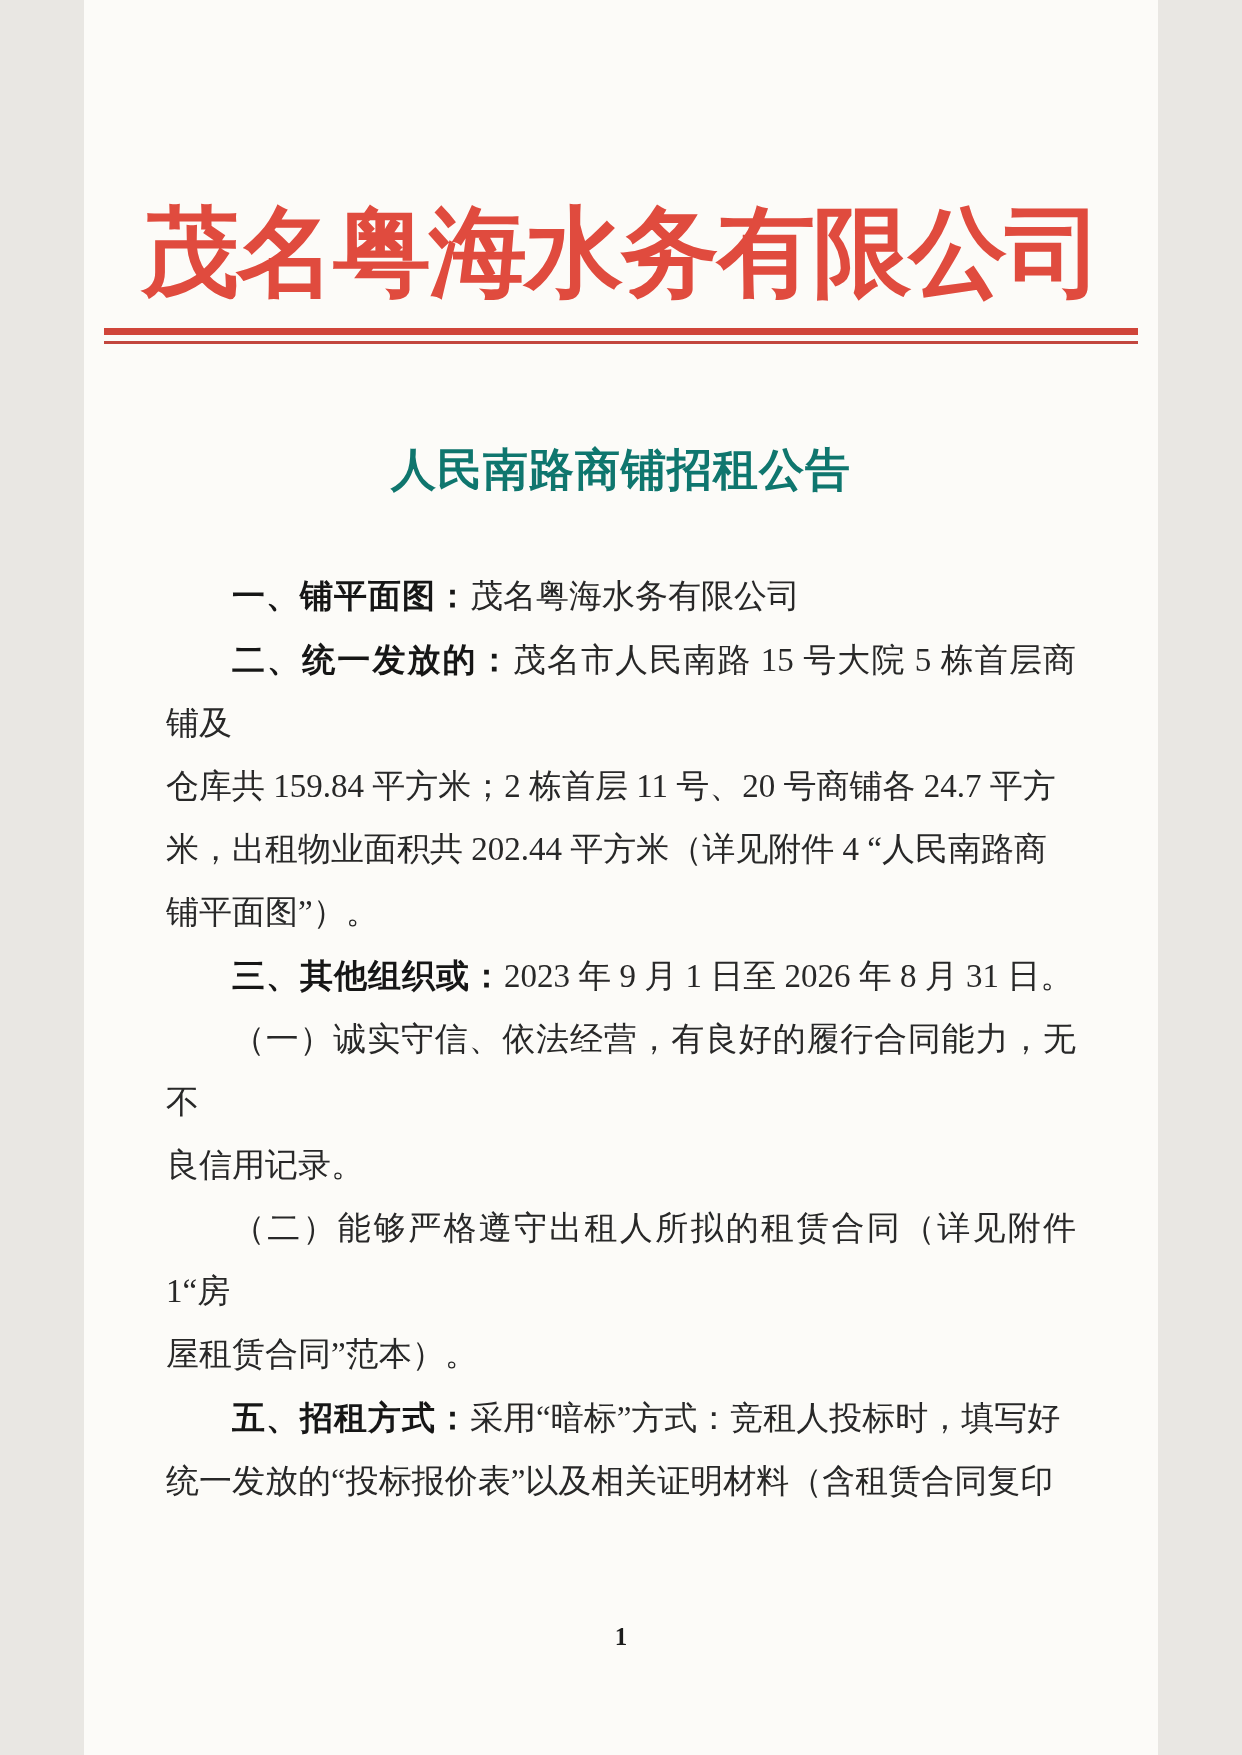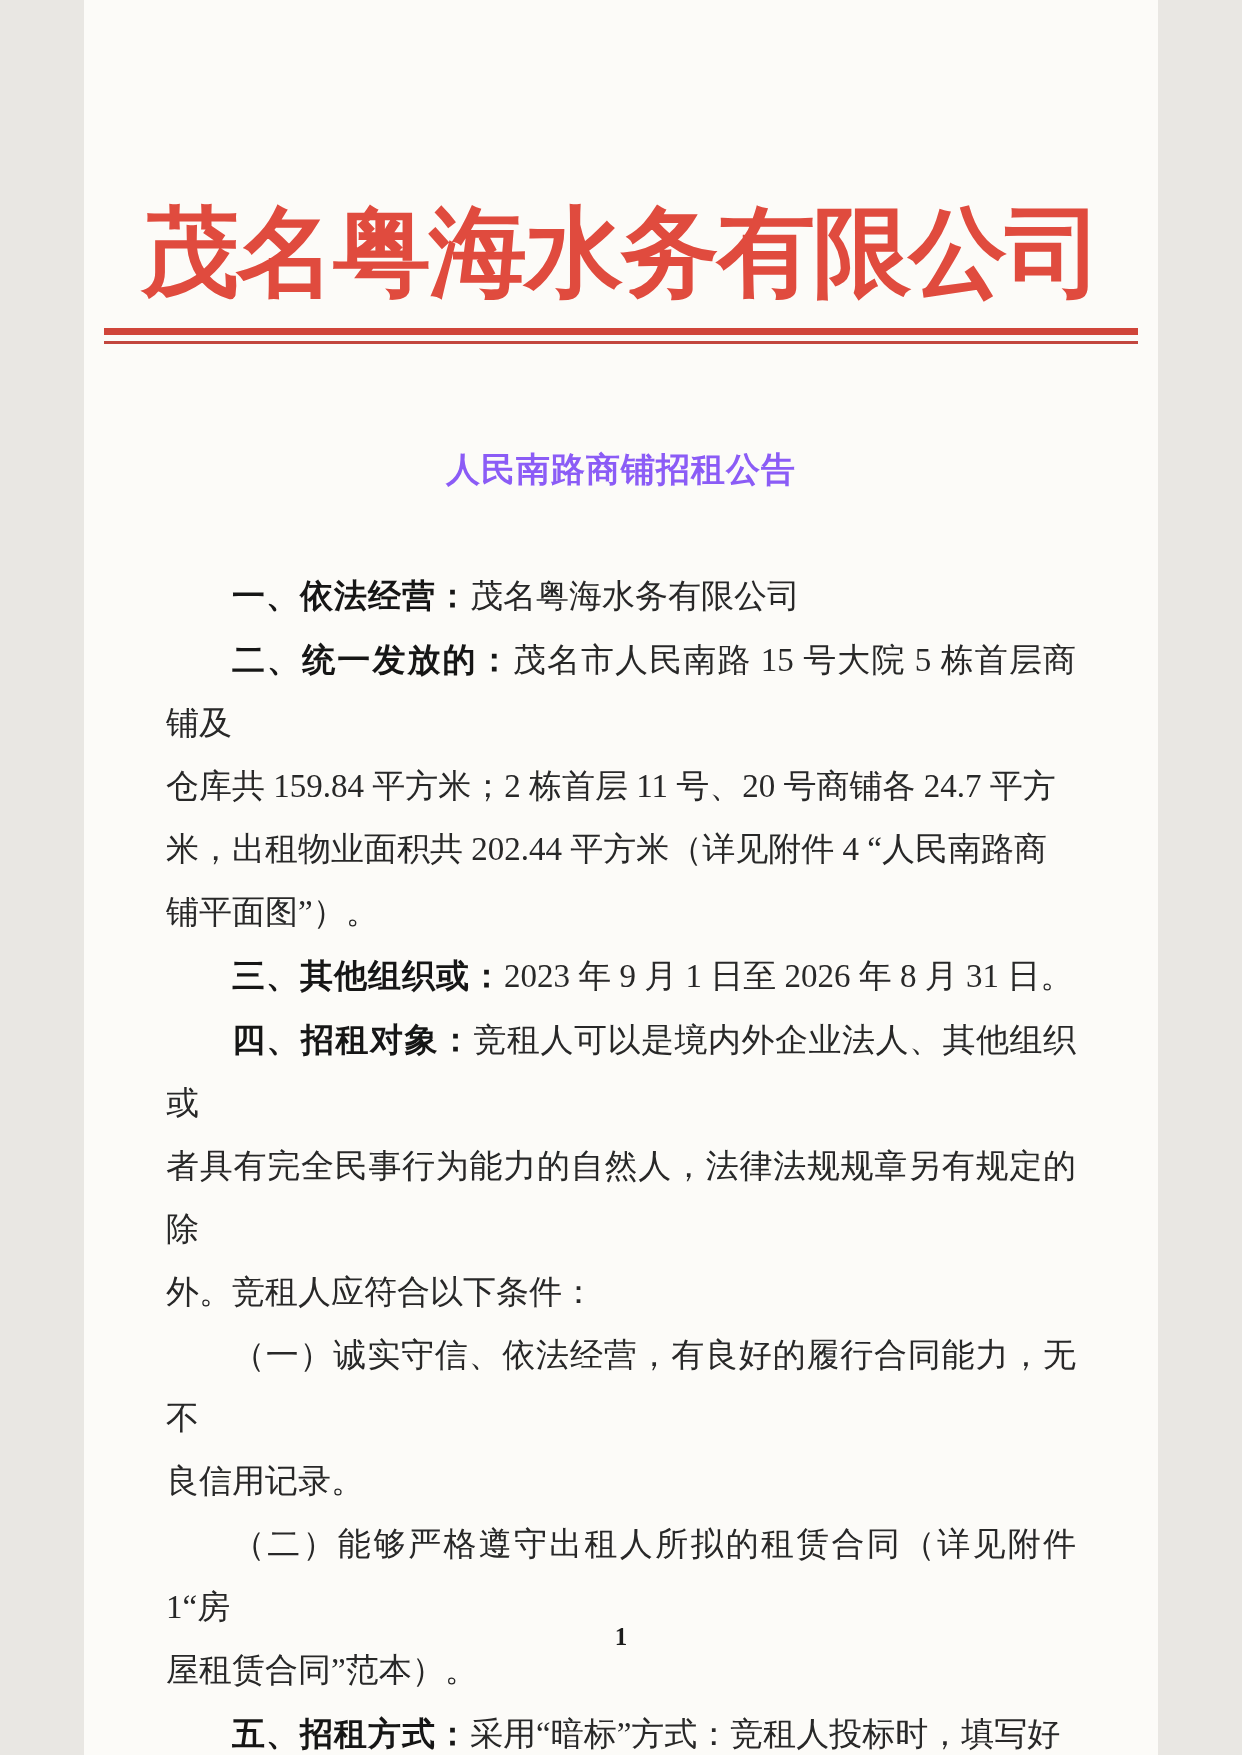--- a/index.html
+++ b/index.html
@@ -32,24 +32,24 @@
     background: #d0453a;
   }
   .rule-thin {
     height: 3px;
     margin-top: 6px;
     background: #c2463e;
   }
   .doc-title {
     margin: 96px 0 0 0;
     text-align: center;
-    font-size: 34px;
+    font-size: 45px;
     line-height: 60px;
     font-weight: 700;
-    color: #8b5cf6;
+    color: #0f766e;
     letter-spacing: 1px;
   }
   .body-block {
     width: 910px;
     margin: 64px auto 0 auto;
     font-size: 33px;
     line-height: 63px;
     text-align: justify;
     color: #282828;
   }
@@ -84,32 +84,29 @@
 
   <div class="rule-wrap">
     <div class="rule-thick"></div>
     <div class="rule-thin"></div>
   </div>
 
   <h1 class="doc-title">人民南路商铺招租公告</h1>
 
   <div class="body-block">
 
-    <p class="para"><span class="para-label">一、依法经营：</span><span>茂名粤海水务有限公司</span></p>
+    <p class="para"><span class="para-label">一、铺平面图：</span><span>茂名粤海水务有限公司</span></p>
 
     <p class="para"><span class="para-label">二、统一发放的：</span><span>茂名市人民南路 15 号大院 5 栋首层商铺及
 仓库共 159.84 平方米；2 栋首层 11 号、20 号商铺各 24.7 平方
 米，出租物业面积共 202.44 平方米（详见附件 4 “人民南路商
 铺平面图”）。</span></p>
 
     <p class="para"><span class="para-label">三、其他组织或：</span><span>2023 年 9 月 1 日至 2026 年 8 月 31 日。</span></p>
 
-    <p class="para"><span class="para-label">四、招租对象：</span><span>竞租人可以是境内外企业法人、其他组织或
-者具有完全民事行为能力的自然人，法律法规规章另有规定的除
-外。竞租人应符合以下条件：</span></p>
 
     <p class="para"><span>（一）诚实守信、依法经营，有良好的履行合同能力，无不
 良信用记录。</span></p>
 
     <p class="para"><span>（二）能够严格遵守出租人所拟的租赁合同（详见附件 1“房
 屋租赁合同”范本）。</span></p>
 
     <p class="para"><span class="para-label">五、招租方式：</span><span>采用“暗标”方式：竞租人投标时，填写好
 统一发放的“投标报价表”以及相关证明材料（含租赁合同复印</span></p>
 

